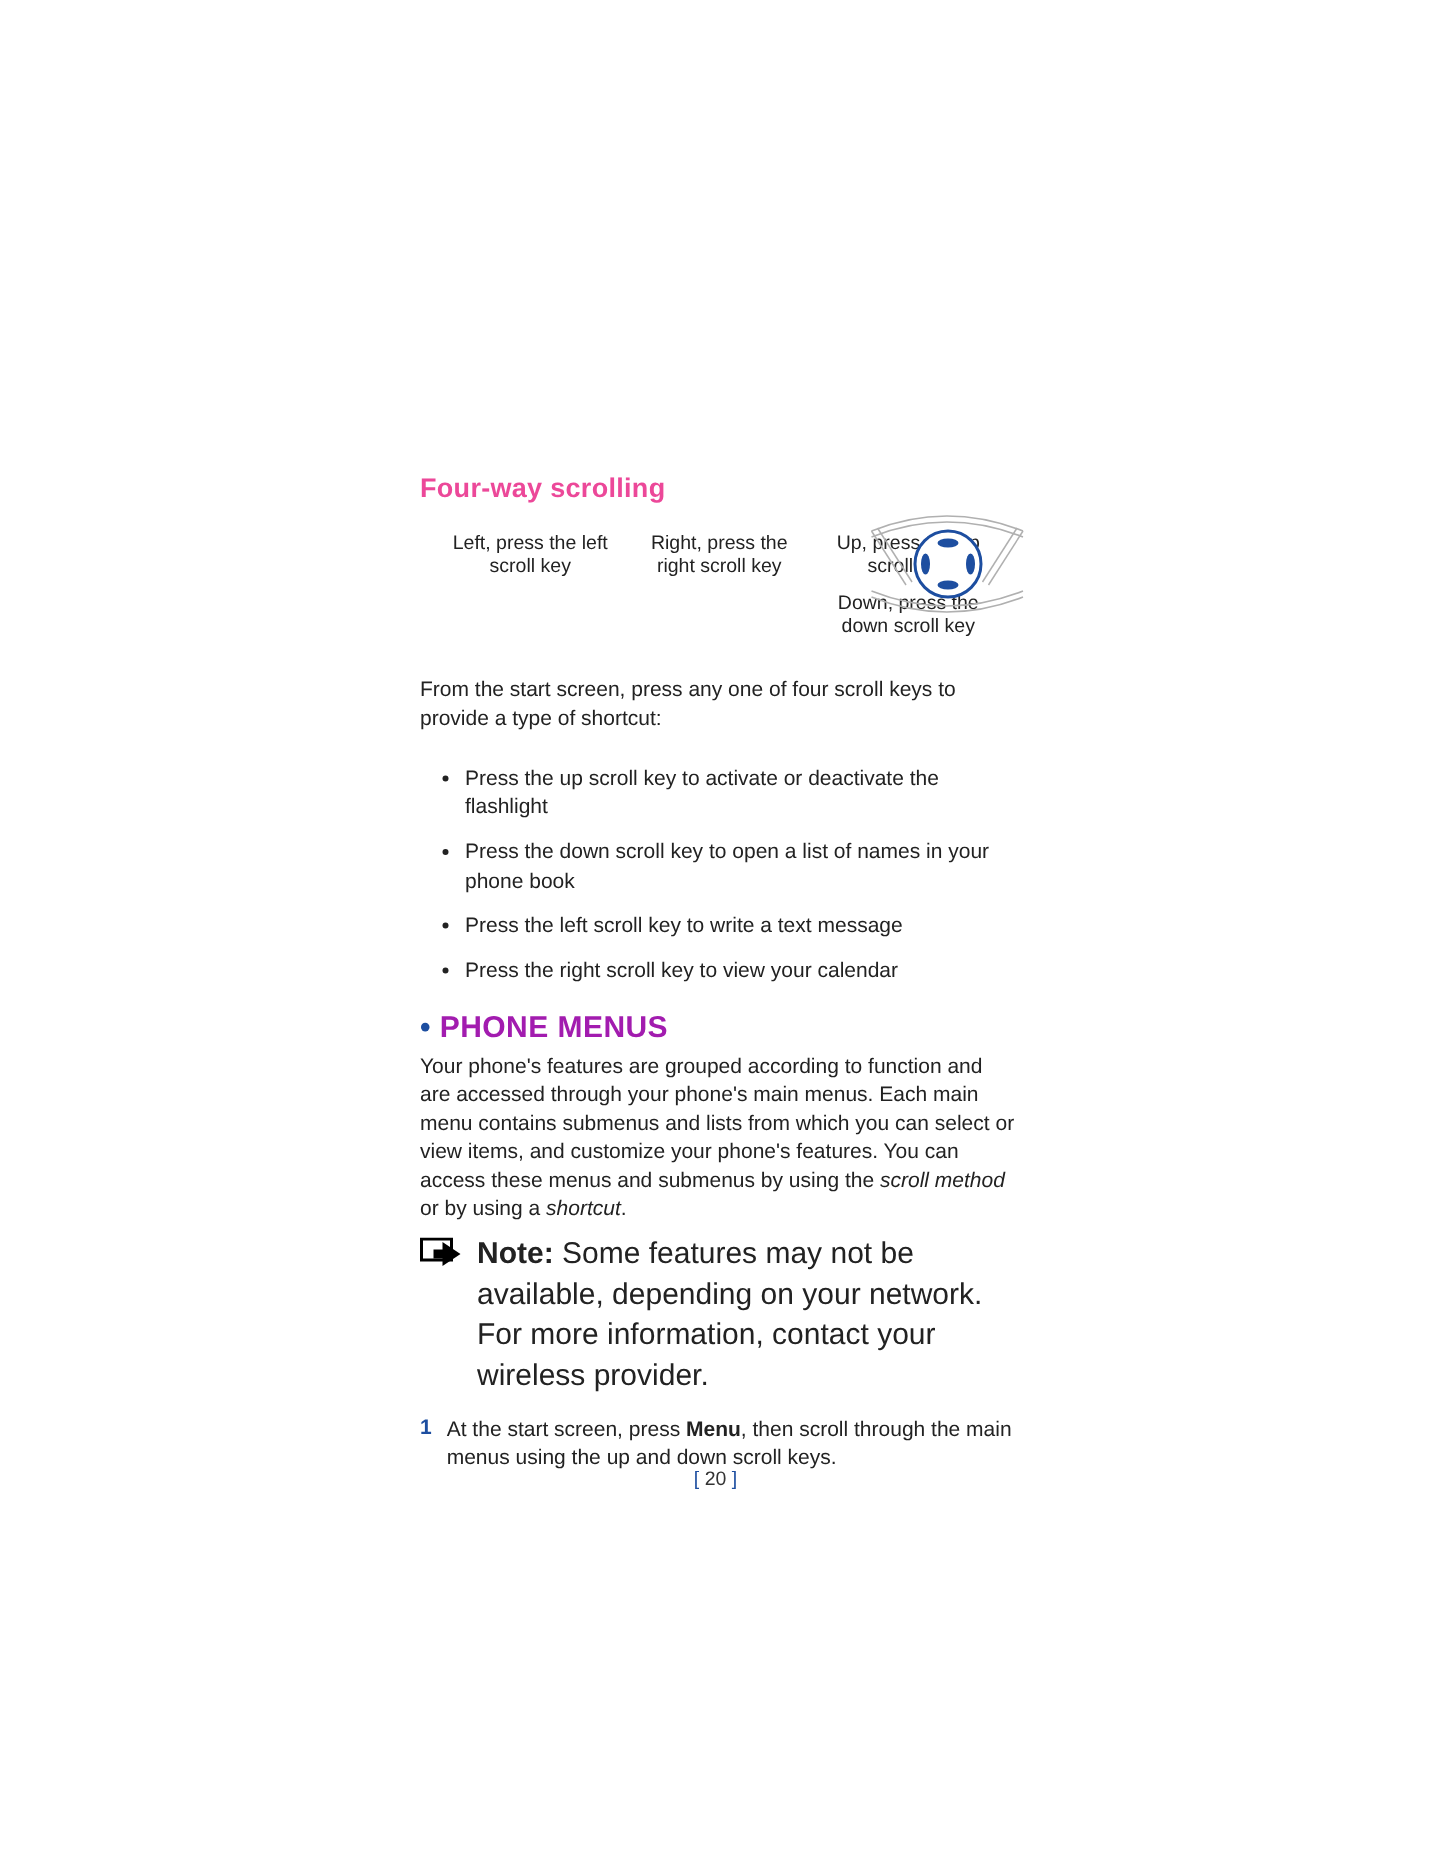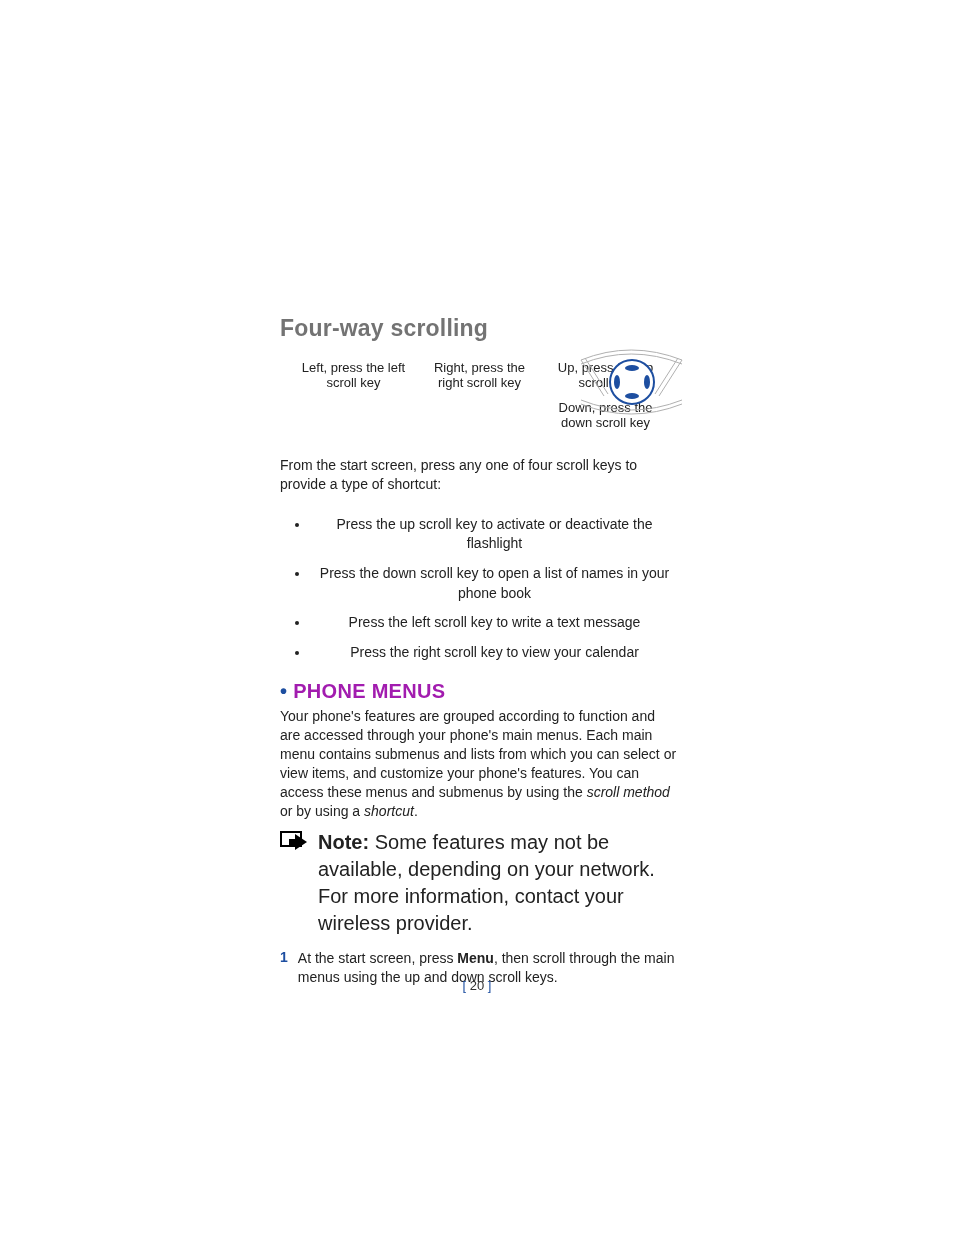--- a/index.html
+++ b/index.html
@@ -10,23 +10,23 @@
     color: #222;
   }
   .page {
     width: 954px;
     height: 1235px;
     position: relative;
     box-sizing: border-box;
     padding: 315px 275px 0 280px;
   }
   .blue-heading {
-    color: #737373;
+    color: #ec4899;
     font-weight: 700;
-    font-size: 23px;
+    font-size: 18px;
     margin: 0 0 4px 0;
     letter-spacing: 0.2px;
   }
   .section-h2 {
     color: #a21caf;
     font-weight: 700;
     font-size: 20px;
     margin: 18px 0 4px 0;
     letter-spacing: 0.3px;
     text-transform: uppercase;
@@ -64,21 +64,20 @@
   }
   .directions .col {
     width: 118px;
   }
   .directions .col .line {
     margin-bottom: 10px;
   }
   ul.bullets {
     margin: 21px 0 0 4px;
     padding-left: 26px;
-    text-align: center;
   }
   ul.bullets li {
     font-size: 14px;
     line-height: 1.4;
     margin-bottom: 10px;
   }
   .note-row {
     display: flex;
     align-items: flex-start;
     gap: 10px;

